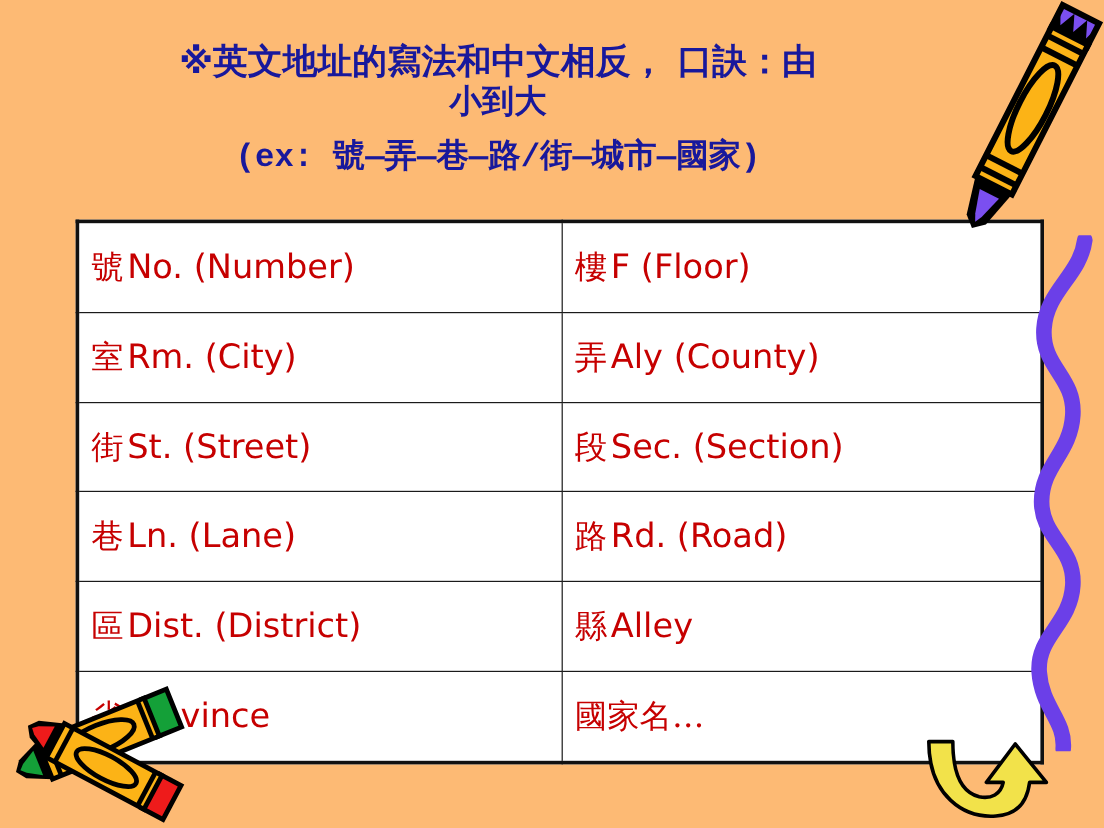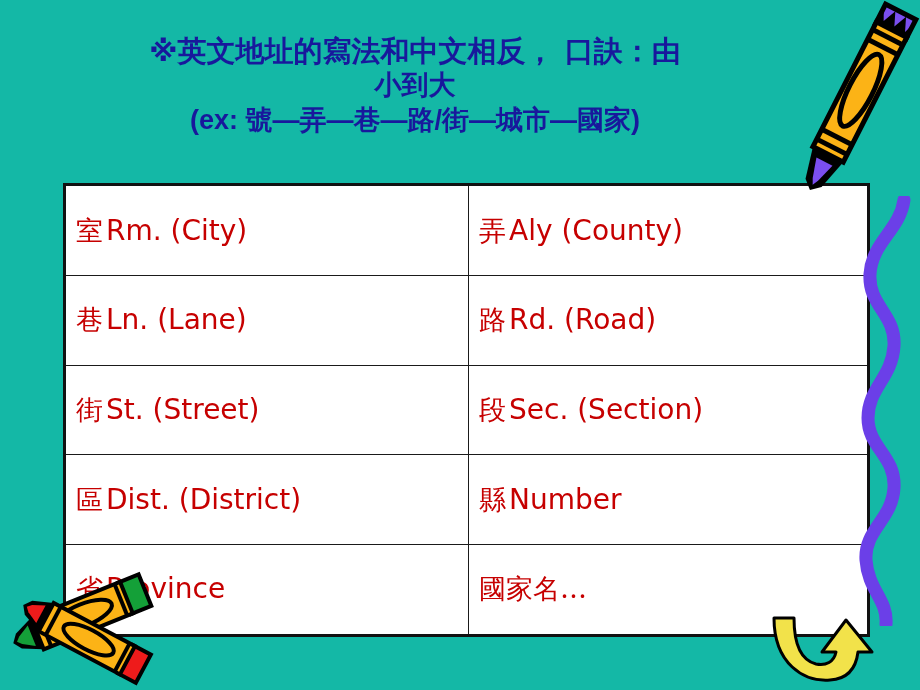--- a/index.html
+++ b/index.html
@@ -12,21 +12,21 @@
     background: #ffffff;
     font-family: "Liberation Sans", sans-serif;
     overflow: hidden;
     position: relative;
   }
   #slide {
     position: absolute;
     left: 0; top: 0;
     width: 920px;
     height: 690px;
-    background: #14b8a6;
+    background: #fdba74;
     overflow: hidden;
   }
 
   
   #title-block {
     position: absolute;
     left: 60px;
     top: 34px;
     width: 710px;
     text-align: center;
@@ -40,23 +40,23 @@
     font-family: "DejaVu Sans", "Liberation Sans", sans-serif;
     display: block;
   }
   .title-line-2 {
     font-size: 27px;
     font-family: "DejaVu Sans", "Liberation Sans", sans-serif;
     display: block;
   }
   .title-line-3 {
     font-size: 27px;
-    font-family: Liberation Sans, sans-serif;
+    font-family: Liberation Mono, monospace;
     display: block;
-    margin-top: 2px;
+    margin-top: 14px;
     text-align: center;
   }
 
   
   #addr-table {
     position: absolute;
     left: 63px;
     top: 183px;
     width: 780px;
     height: 454px;
@@ -138,54 +138,62 @@
 
   <div id="title-block">
     <span class="title-line-1">※英文地址的寫法和中文相反， 口訣：由</span>
     <span class="title-line-2">小到大</span>
     <span class="title-line-3">(ex: 號—弄—巷—路/街—城市—國家)</span>
   </div>
 
   <table id="addr-table">
     <tbody>
 
+      <tr>
+        <td class="col-left">
+          <span class="cell-cn">號</span><span class="cell-en">No. (Number)</span>
+        </td>
+        <td class="col-right">
+          <span class="cell-cn">樓</span><span class="cell-en">F (Floor)</span>
+        </td>
+      </tr>
 
       <tr>
         <td class="col-left">
           <span class="cell-cn">室</span><span class="cell-en">Rm. (City)</span>
         </td>
         <td class="col-right">
           <span class="cell-cn">弄</span><span class="cell-en">Aly (County)</span>
         </td>
       </tr>
 
       <tr>
         <td class="col-left">
+          <span class="cell-cn">街</span><span class="cell-en">St. (Street)</span>
+        </td>
+        <td class="col-right">
+          <span class="cell-cn">段</span><span class="cell-en">Sec. (Section)</span>
+        </td>
+      </tr>
+
+      <tr>
+        <td class="col-left">
           <span class="cell-cn">巷</span><span class="cell-en">Ln. (Lane)</span>
         </td>
         <td class="col-right">
           <span class="cell-cn">路</span><span class="cell-en">Rd. (Road)</span>
         </td>
       </tr>
 
       <tr>
         <td class="col-left">
-          <span class="cell-cn">街</span><span class="cell-en">St. (Street)</span>
-        </td>
-        <td class="col-right">
-          <span class="cell-cn">段</span><span class="cell-en">Sec. (Section)</span>
-        </td>
-      </tr>
-
-      <tr>
-        <td class="col-left">
           <span class="cell-cn">區</span><span class="cell-en">Dist. (District)</span>
         </td>
         <td class="col-right">
-          <span class="cell-cn">縣</span><span class="cell-en">Number</span>
+          <span class="cell-cn">縣</span><span class="cell-en">Alley</span>
         </td>
       </tr>
 
 
       <tr>
         <td class="col-left">
           <span class="cell-cn">省</span><span class="cell-en">Province</span>
         </td>
         <td class="col-right">
           <span class="cell-cn">國家名…</span><span class="cell-en"></span>

